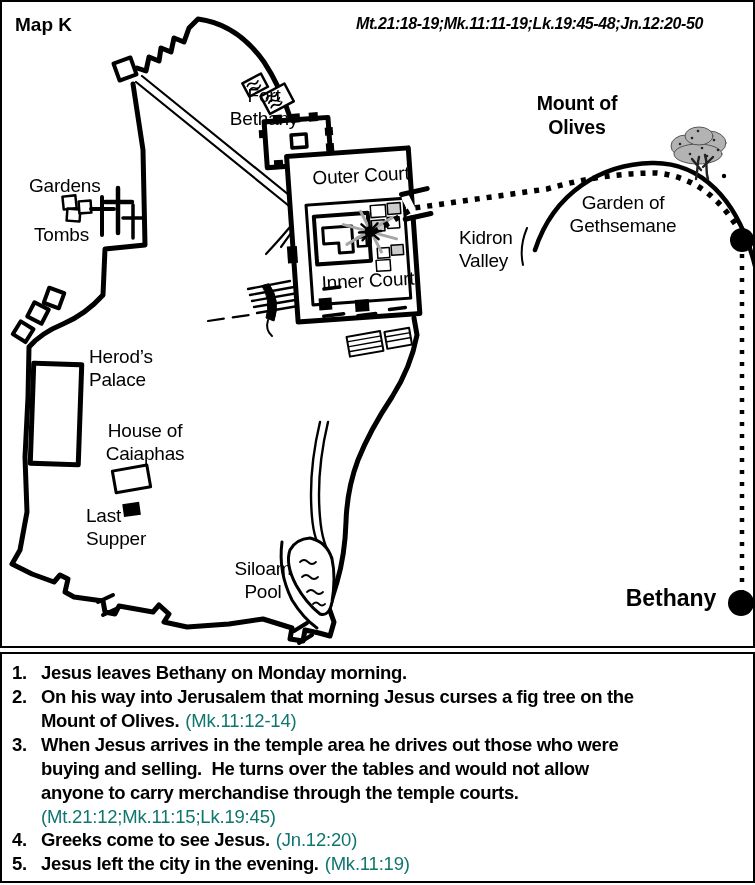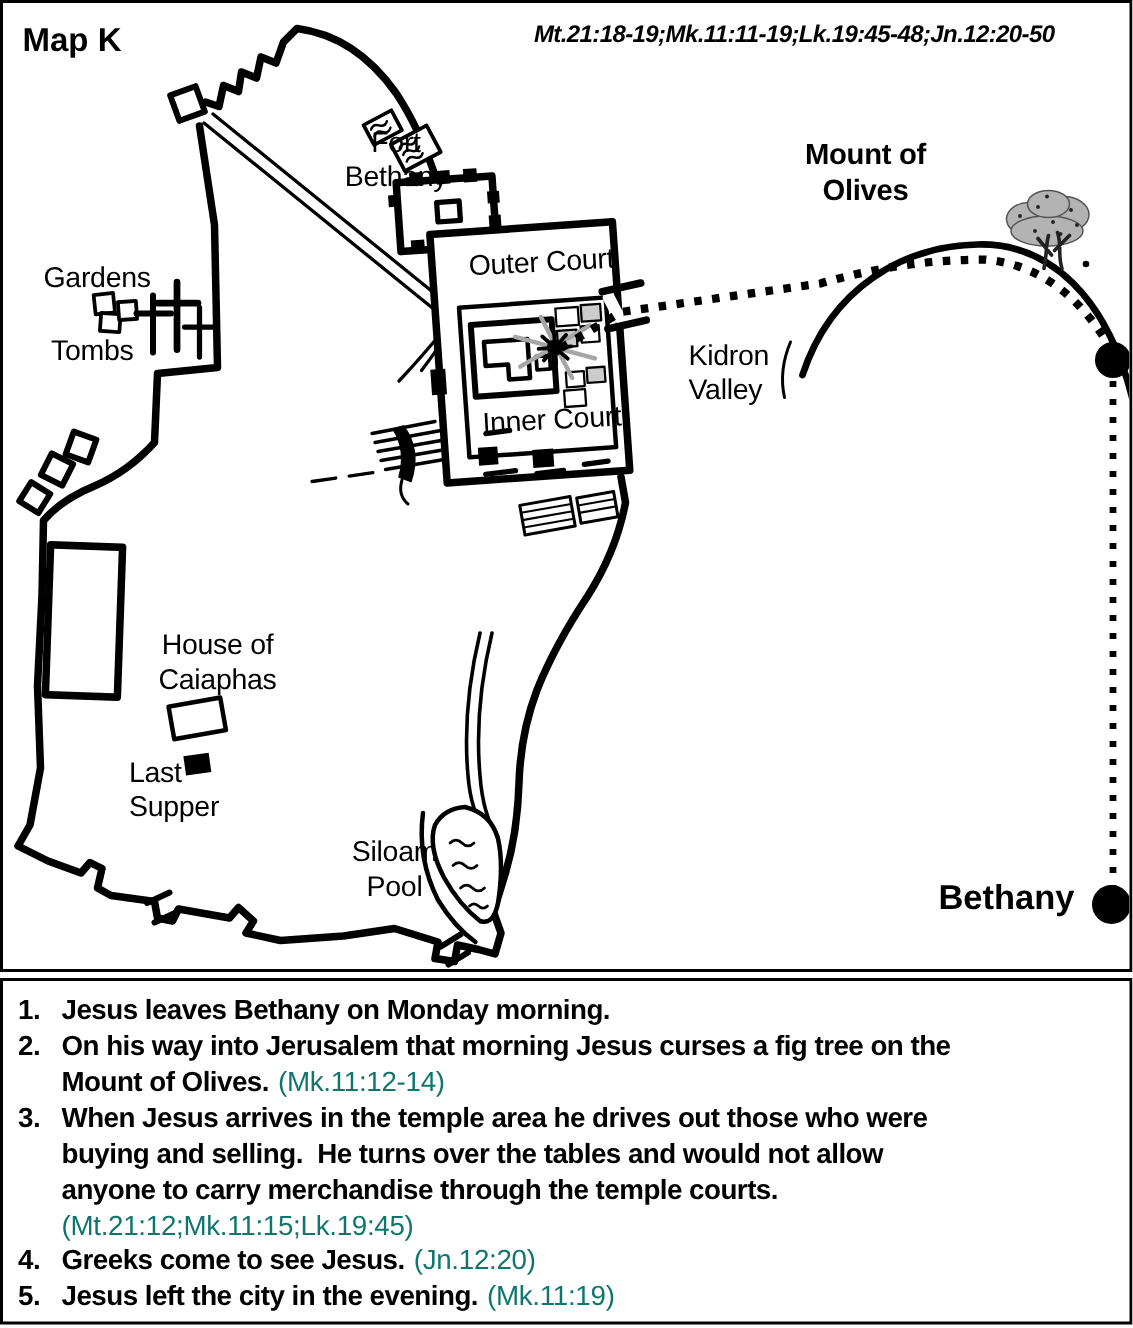--- a/index.html
+++ b/index.html
@@ -5,21 +5,21 @@
   html,body{margin:0;padding:0;background:#fff;}
   body{width:755px;height:885px;position:relative;font-family:"Liberation Sans",sans-serif;color:#000;}
   .panel{position:absolute;background:#fff;border:2px solid #000;box-sizing:border-box;}
   #map-panel{left:0;top:0;width:755px;height:648px;overflow:hidden;}
   #events-panel{left:0;top:652px;width:755px;height:231px;padding:7px 8px 0 10px;}
   #map-svg{position:absolute;left:0;top:0;}
   .maplabel{position:absolute;font-size:19px;line-height:1.22;white-space:pre-line;letter-spacing:-0.2px;}
   .center{transform:translateX(-50%);text-align:center;}
   .bold{font-weight:bold;}
   .big{font-size:23px;font-weight:bold;letter-spacing:0;}
-  #map-k{position:absolute;left:13px;top:12px;font-size:22px;font-weight:bold;}
+  #map-k{position:absolute;left:13px;top:12px;font-size:19px;font-weight:bold;}
   #title-block{position:absolute;left:330px;top:10px;width:395px;text-align:center;}
   #title-line{font-size:29px;font-weight:bold;letter-spacing:-0.5px;white-space:nowrap;}
   #title-day{display:inline-block;border-bottom:4px solid #000;padding-bottom:0px;line-height:1.0;}
   #title-refs{font-size:16px;font-weight:bold;font-style:italic;letter-spacing:-0.4px;margin-top:3px;white-space:nowrap;}
   .event-row{display:flex;font-size:18.5px;font-weight:bold;line-height:24px;letter-spacing:-0.35px;}
   .event-num{width:29px;flex:none;}
   .event-body{flex:1;}
   .etext{white-space:pre-wrap;}
   .eref{font-weight:normal;color:#0f766e;margin-left:6px;letter-spacing:-0.2px;}
   .eref.block{display:block;margin-left:0;line-height:23px;}
@@ -225,30 +225,34 @@
   <div id="title-block">
     <div id="title-refs">Mt.21:18-19;Mk.11:11-19;Lk.19:45-48;Jn.12:20-50</div>
   </div>
 
   <div class="maplabel center" style="left:262px;top:82px;">Fort
 Bethany</div>
   <div class="maplabel tilt-a" style="left:359px;top:162px;">Outer Court</div>
   <div class="maplabel tilt-a" style="left:366px;top:267px;">Inner Court</div>
   <div class="maplabel" style="left:27px;top:172px;">Gardens</div>
   <div class="maplabel" style="left:32px;top:221px;">Tombs</div>
+  <div class="maplabel" style="left:87px;top:343px;">Herod’s
+Palace</div>
   <div class="maplabel center" style="left:143px;top:417px;">House of
 Caiaphas</div>
   <div class="maplabel" style="left:84px;top:502px;">Last
 Supper</div>
   <div class="maplabel center" style="left:261px;top:555px;">Siloam
 Pool</div>
   <div class="maplabel" style="left:457px;top:224px;">Kidron
 Valley</div>
   <div class="maplabel center bold" style="left:575px;top:90px;font-size:19.5px;">Mount of
 Olives</div>
+  <div class="maplabel center" style="left:621px;top:189px;">Garden of
+Gethsemane</div>
   <div class="maplabel center big" style="left:669px;top:582px;">Bethany</div>
 </div>
 
 <div id="events-panel" class="panel">
   <div class="event-row">
     <span class="event-num">1.</span>
     <span class="event-body"><span class="etext">Jesus leaves Bethany on Monday morning.</span><span class="eref"></span></span>
   </div>
   <div class="event-row">
     <span class="event-num">2.</span>

